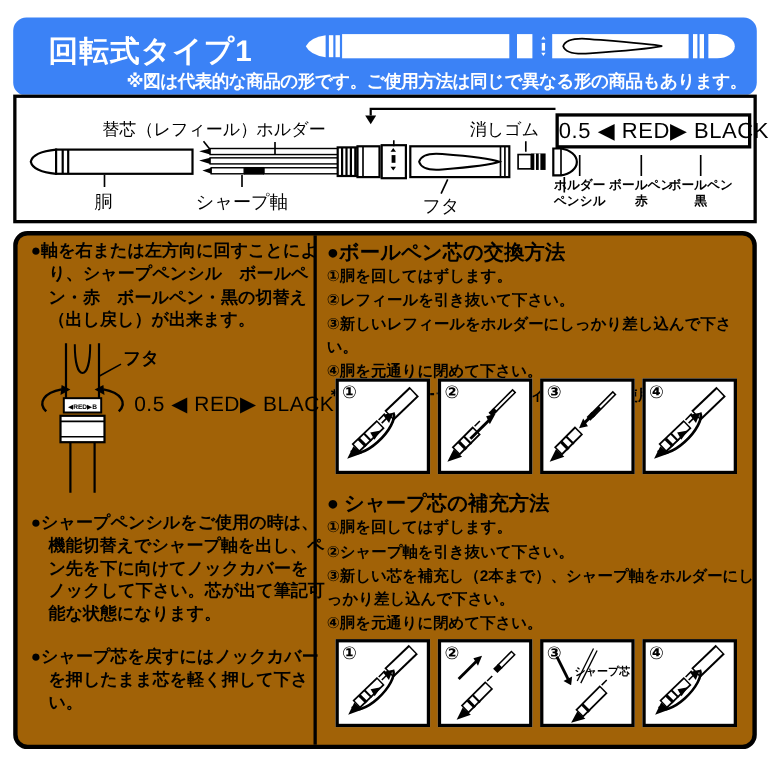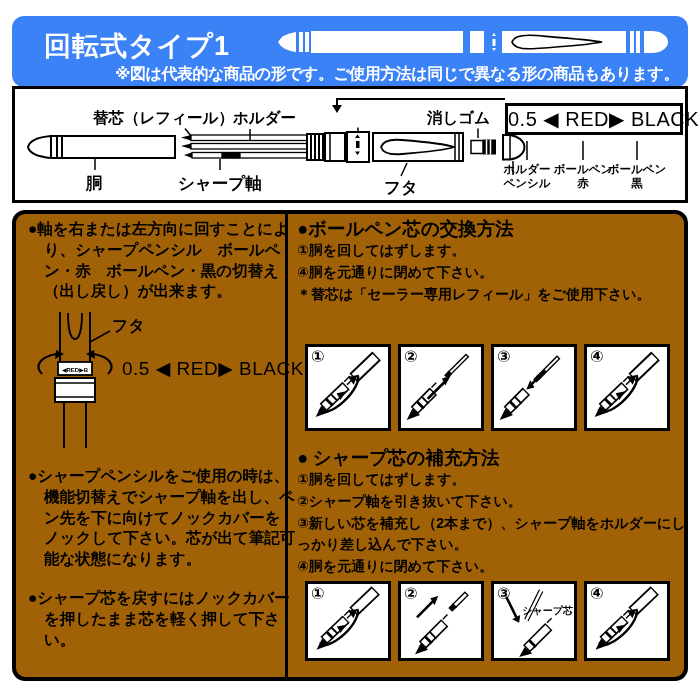--- a/index.html
+++ b/index.html
@@ -10,21 +10,21 @@
   .abs{position:absolute;}
 
   
   #header{left:12px;top:16px;width:676px;height:71px;background:#3b82f6;border-radius:12px;}
   .hdr-title{left:32px;top:12px;font-size:27px;font-weight:bold;color:#fff;letter-spacing:1px;white-space:nowrap;}
   .hdr-note{right:9px;bottom:2px;font-size:16px;font-weight:bold;color:#fff;white-space:nowrap;letter-spacing:-0.5px;}
   .hdr-pen{left:250px;top:5px;}
 
   
   #diagram{left:12px;top:86px;width:676px;height:117px;border:3px solid #000;box-sizing:border-box;background:#fff;}
-  .dlabel{font-size:15.5px;font-weight:bold;white-space:nowrap;}
+  .dlabel{font-size:15.5px;font-weight:normal;white-space:nowrap;}
   #display-box{left:490px;top:14px;width:178px;height:32px;border:3px solid #000;box-sizing:border-box;
     text-align:center;font-size:20px;font-weight:500;line-height:26px;white-space:nowrap;letter-spacing:0.5px;}
   .legend{width:84px;text-align:center;font-size:11.5px;font-weight:bold;line-height:13.5px;top:74px;}
 
   
   #content{left:12px;top:210px;width:676px;height:471px;border:4px solid #000;border-radius:13px;box-sizing:border-box;background:#a16207;}
   #divider{left:269px;top:0;width:2.5px;height:463px;background:#000;}
   .bullet{width:252px;font-size:15.5px;line-height:20.8px;font-weight:600;padding-left:16px;text-indent:-16px;}
   .rc-head{font-size:18.5px;font-weight:bold;white-space:nowrap;font-family:Liberation Serif, serif;}
   .steps{width:392px;font-size:14px;line-height:21.8px;font-weight:600;}
@@ -240,20 +240,22 @@
     <div class="abs cap-callout">フタ</div>
     <div class="abs display-readout">0.5 ◀ RED▶ BLACK</div>
   </div>
 
   <div class="abs bullet" style="left:12px;top:252px">●シャープペンシルをご使用の時は、機能切替えでシャープ軸を出し、ペン先を下に向けてノックカバーをノックして下さい。芯が出て筆記可能な状態になります。</div>
   <div class="abs bullet" style="left:12px;top:374px">●シャープ芯を戻すにはノックカバーを押したまま芯を軽く押して下さい。</div>
 
   <div class="abs rc-head" style="left:281px;top:2px">●ボールペン芯の交換方法</div>
   <div class="abs steps" style="left:281px;top:26px">
     <div>①胴を回してはずします。</div>
+    <div>②レフィールを引き抜いて下さい。</div>
+    <div>③新しいレフィールをホルダーにしっかり差し込んで下さい。</div>
     <div>④胴を元通りに閉めて下さい。</div>
     <div>＊替芯は「セーラー専用レフィール」をご使用下さい。</div>
   </div>
   <div class="abs figrow" style="left:289px;top:130px">
     <div class="stepbox">
       <svg class="stepillu" viewBox="0 0 84 80">
           <use href="#sym-rotate"></use>
         </svg>
       <span class="step-num">①</span>
     </div>

